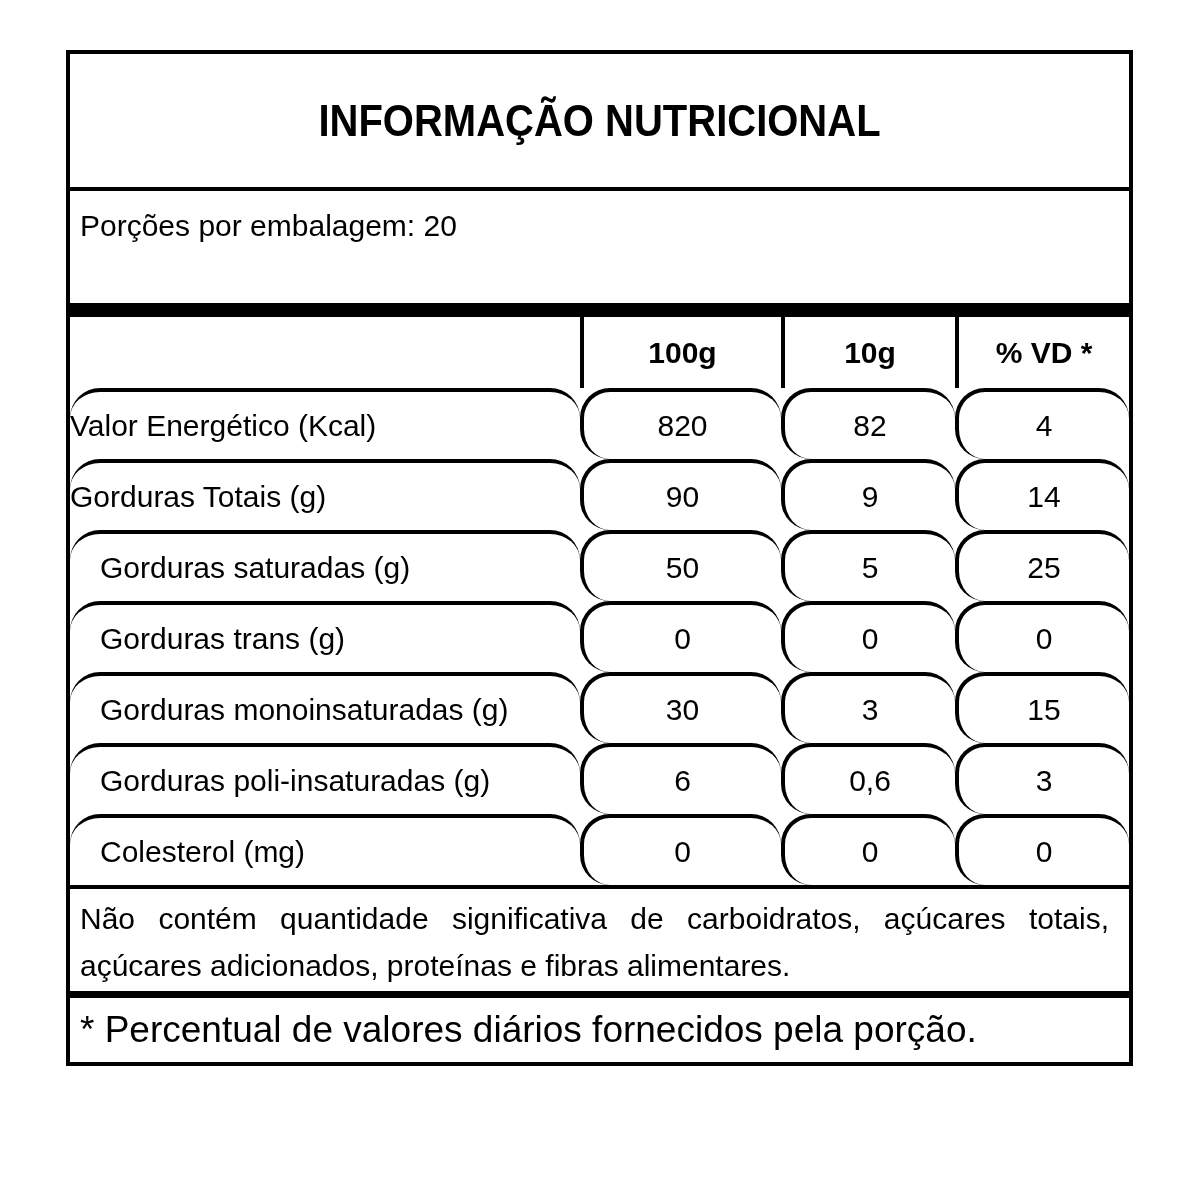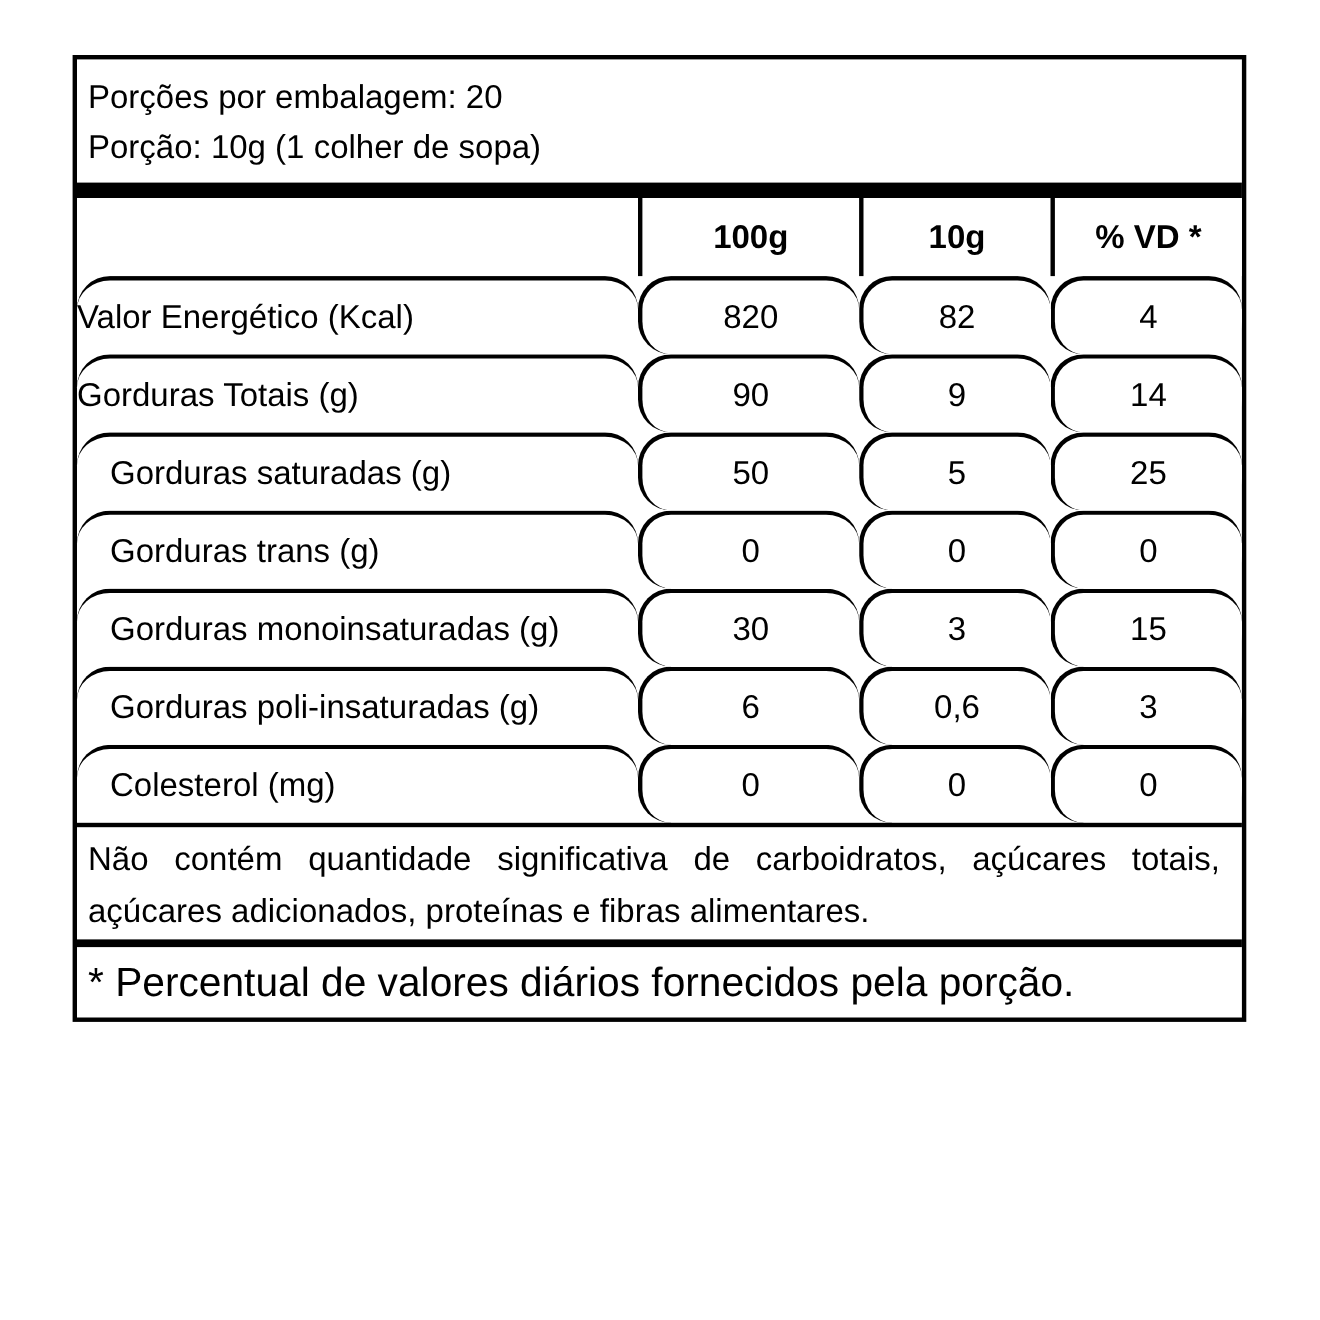--- a/index.html
+++ b/index.html
@@ -87,24 +87,26 @@
     padding-left: 10px;
     font-size: 37px;
   }
 </style>
 </head>
 <body>
 
 <div class="stage">
   <div class="nutrition-label">
 
+    <div class="sec-title">
+      <span>INFORMAÇÃO NUTRICIONAL</span>
+    </div>
 
     <div class="sec-serving">
       <div>Porções por embalagem: 20</div>
-      <div>Porção: 10g (1 colher de sopa)</div>
     </div>
 
     <table class="facts">
       <colgroup>
         <col class="c-name">
           <col class="c-100g">
           <col class="c-10g">
           <col class="c-vd">
       </colgroup>
       <thead>

